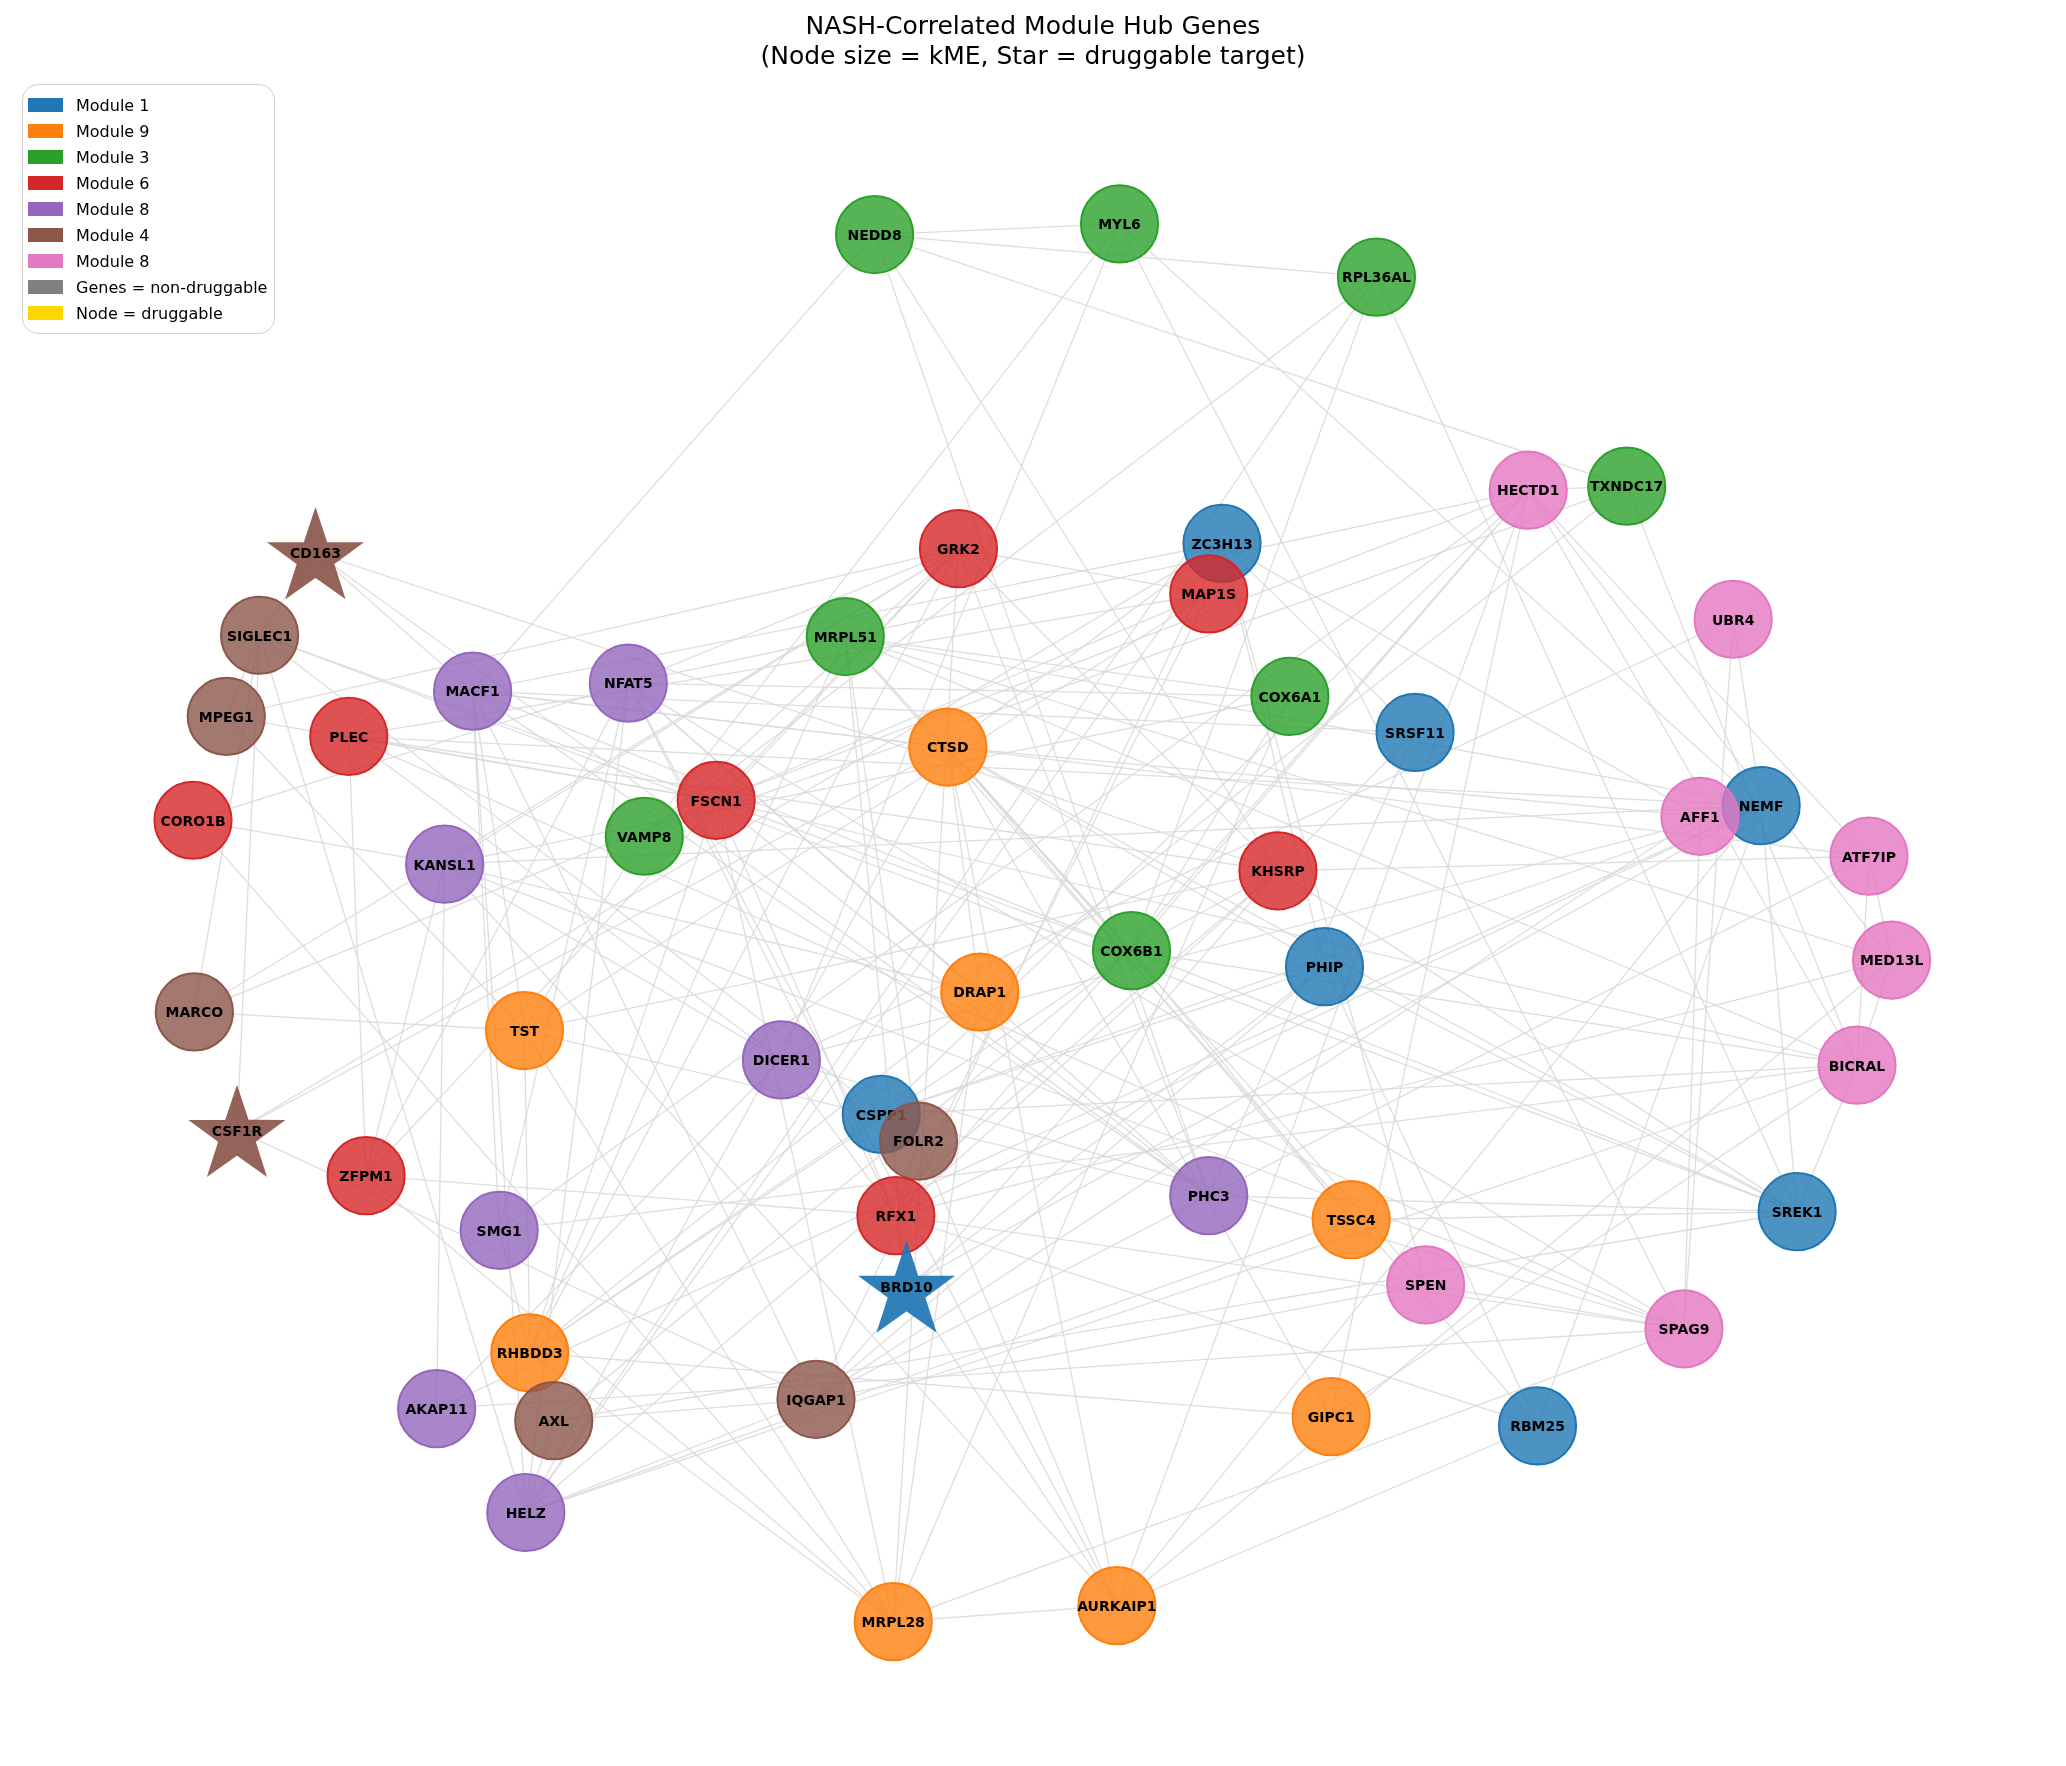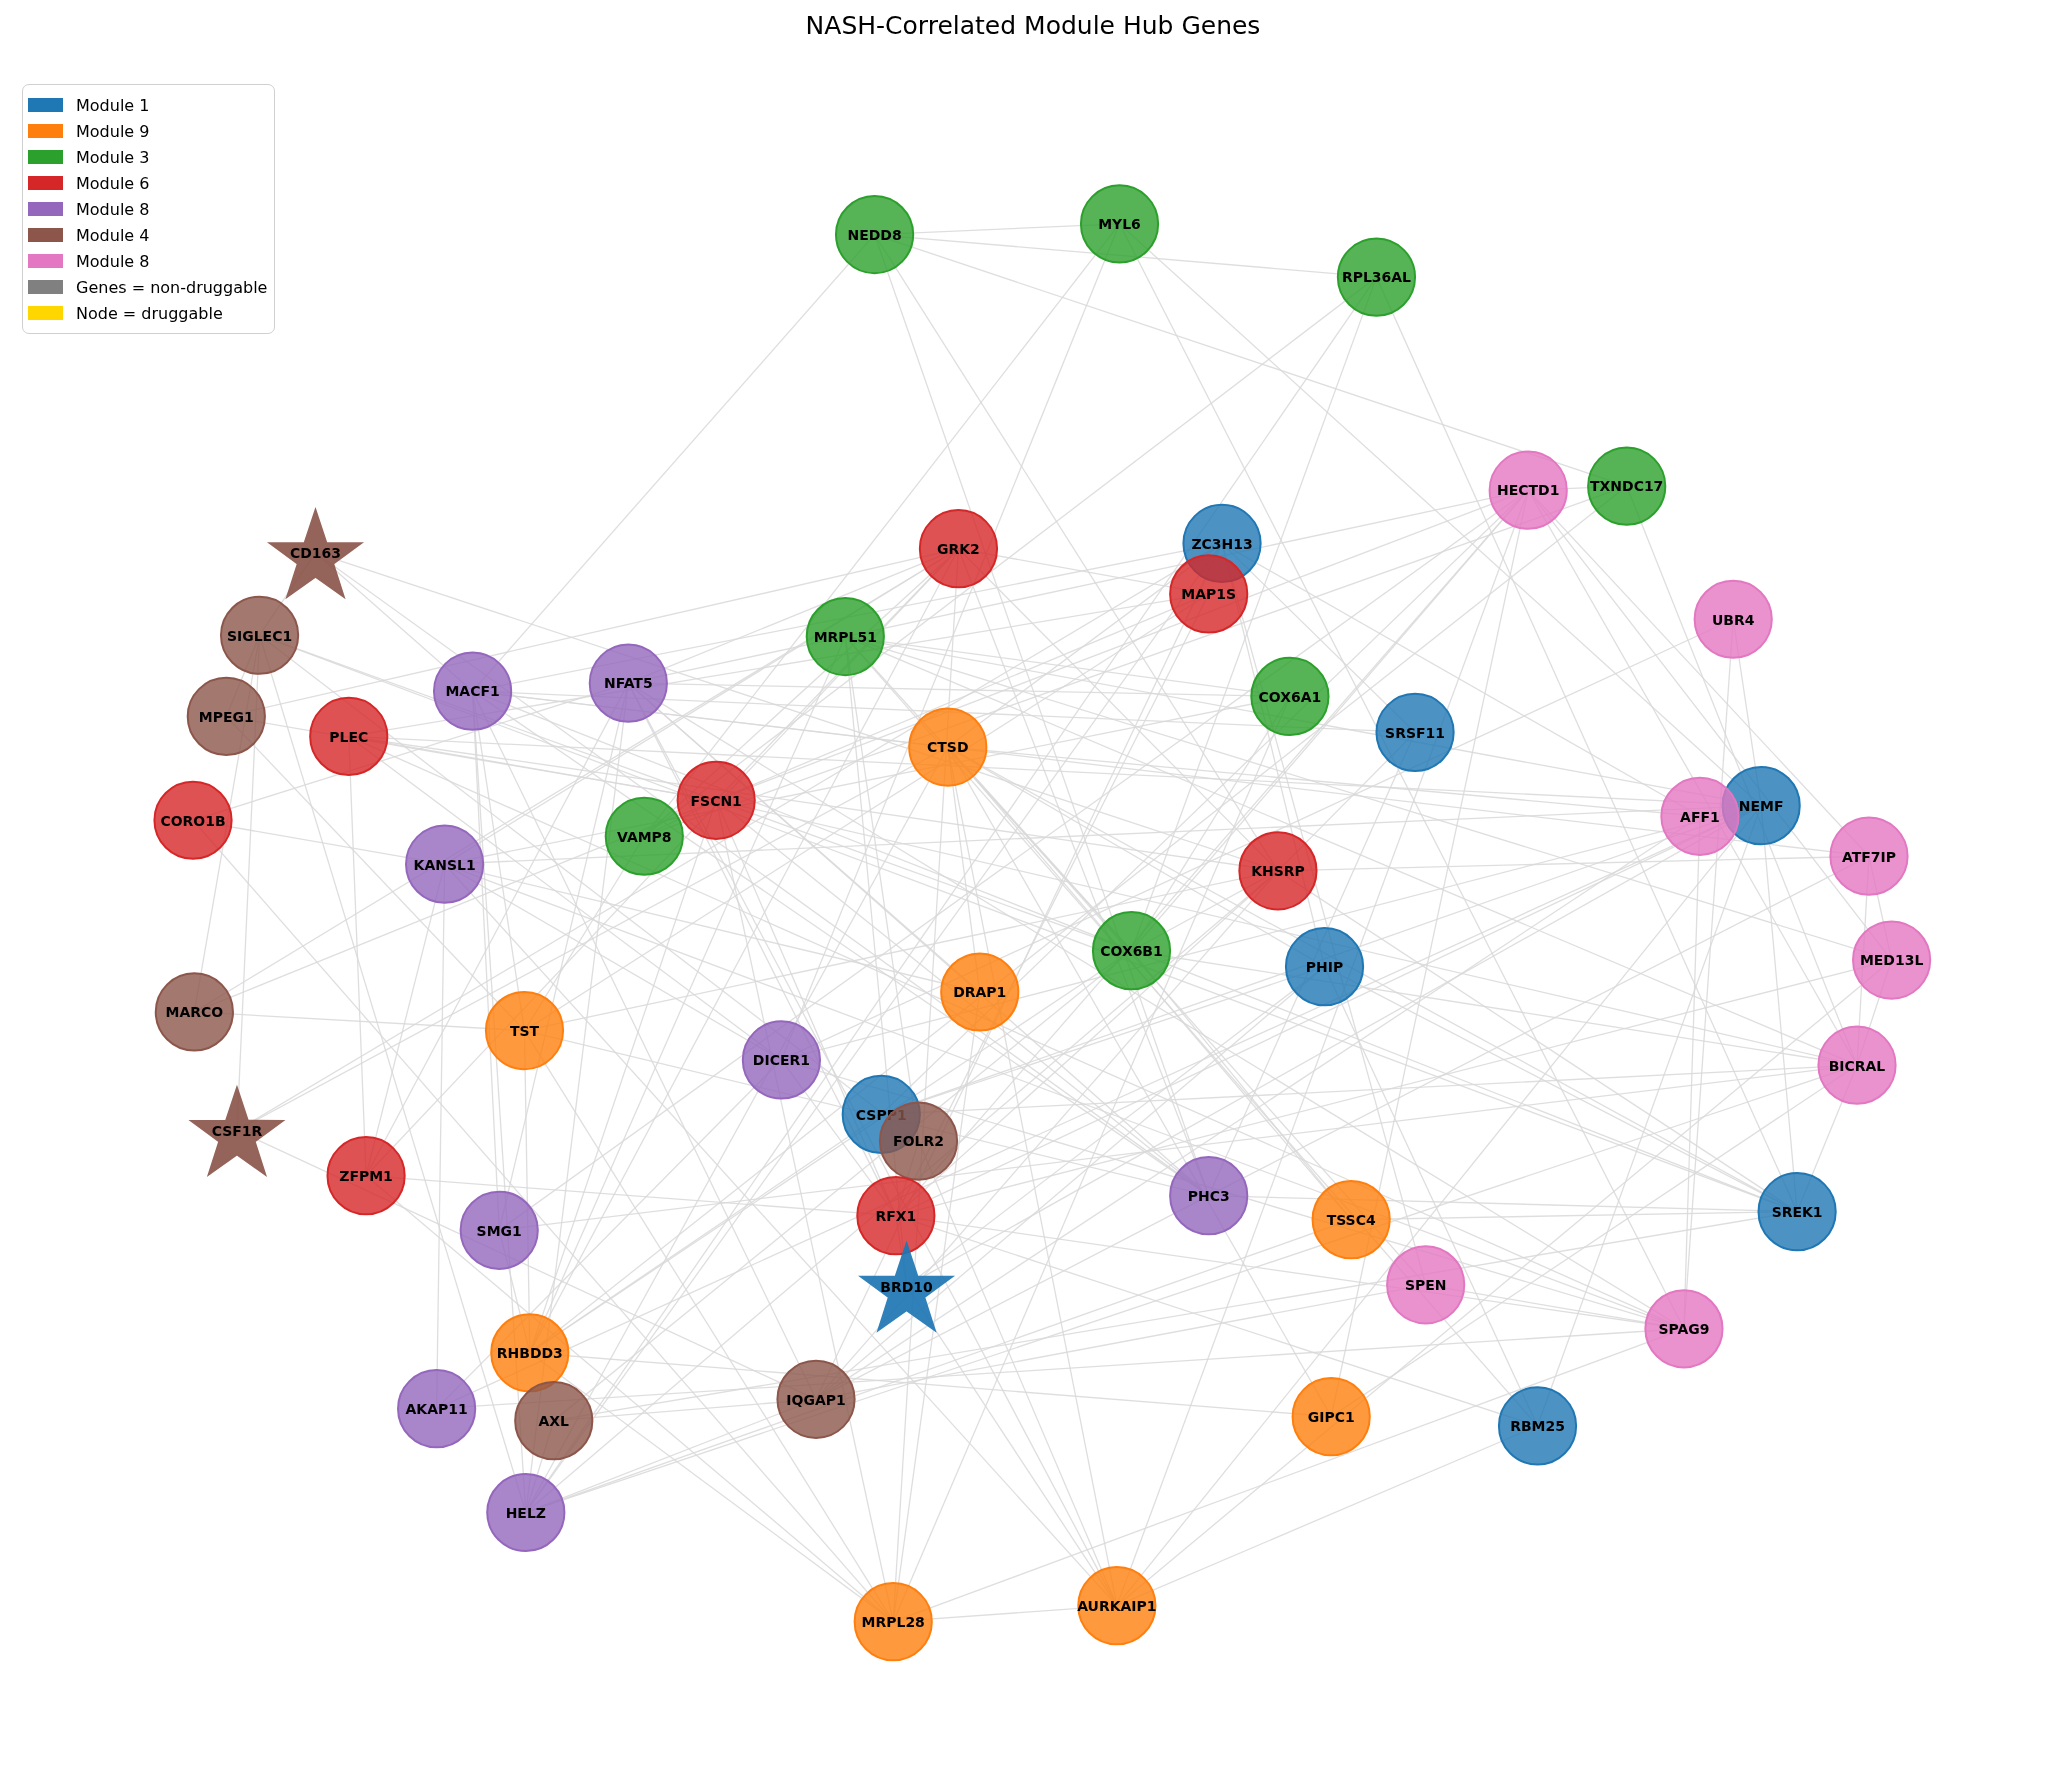--- a/index.html
+++ b/index.html
@@ -1,29 +1,30 @@
 <!DOCTYPE html>
 <html style="font-size:8px"><head>
 <meta charset="utf-8">
 <style>
   html, body { margin: 0; padding: 0; background: #ffffff; }
   body { width: 2066px; height: 1767px; position: relative; overflow: hidden; font-family: "DejaVu Sans", sans-serif; }
   #figure { position: absolute; left: 0; top: 0; width: 2066px; height: 1767px; }
   .title { position: absolute; left: 0; width: 2066px; text-align: center; font-weight: normal; font-size: 25px; color: #000; line-height: 1.2; }
-  .legend { position: absolute; left: 22px; top: 84px; width: 253px; border: 1.5px solid #d0d0d0; border-radius: 7px; background: rgba(255,255,255,0.85); padding: 7px 5px; box-sizing: border-box; }
+  .legend { position: absolute; left: 22px; top: 84px; width: 253px; border: 1.5px solid #d0d0d0; border-radius: 16px; background: rgba(255,255,255,0.85); padding: 7px 5px; box-sizing: border-box; }
   .legend-item { display: flex; align-items: center; height: 26px; }
   .legend-swatch { width: 35px; height: 14px; margin-right: 13px; }
   .legend-label { font-size: 16px; color: #000; }
   svg text { font-family: "DejaVu Sans", sans-serif; font-weight: bold; }
 </style>
 </head>
 <body>
 
 <div id="figure">
   <div class="title" style="top:11px;">NASH-Correlated Module Hub Genes</div>
+  <div class="title" style="top:41px;">(Node size = kME, Star = druggable target)</div>
 
   <svg id="graph" width="2066" height="1767" viewBox="0 0 1552 1327" style="position:absolute;left:0;top:0;">
     <g id="edges">
         <line x1="657" y1="176" x2="355" y2="519" stroke="#d9d9d9" stroke-width="1" opacity="0.85"></line>
         <line x1="657" y1="176" x2="960" y2="654" stroke="#d9d9d9" stroke-width="1" opacity="0.85"></line>
         <line x1="657" y1="176" x2="908" y2="898" stroke="#d9d9d9" stroke-width="1" opacity="0.85"></line>
         <line x1="657" y1="176" x2="841" y2="168" stroke="#d9d9d9" stroke-width="1" opacity="0.85"></line>
         <line x1="657" y1="176" x2="1034" y2="208" stroke="#d9d9d9" stroke-width="1" opacity="0.85"></line>
         <line x1="657" y1="176" x2="1222" y2="365" stroke="#d9d9d9" stroke-width="1" opacity="0.85"></line>
         <line x1="841" y1="168" x2="1323" y2="605" stroke="#d9d9d9" stroke-width="1" opacity="0.85"></line>

